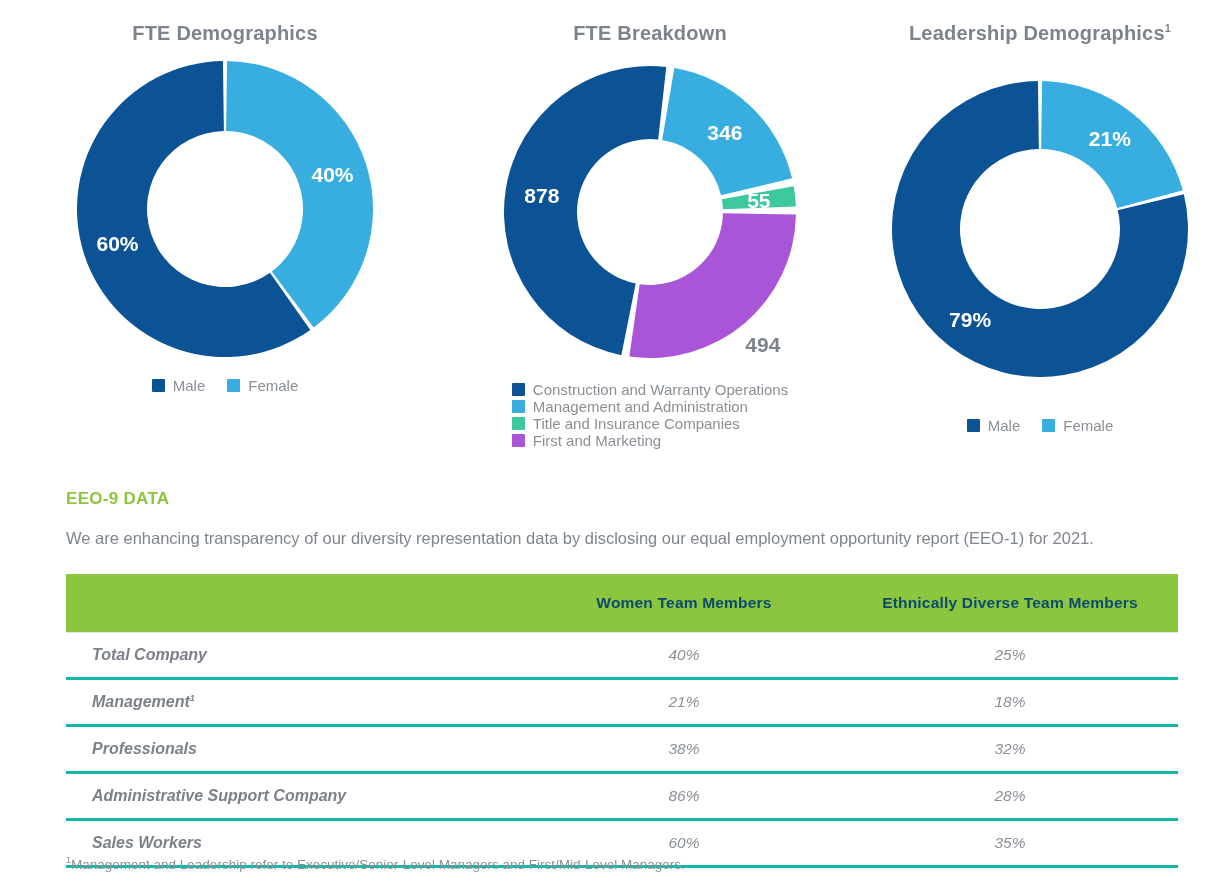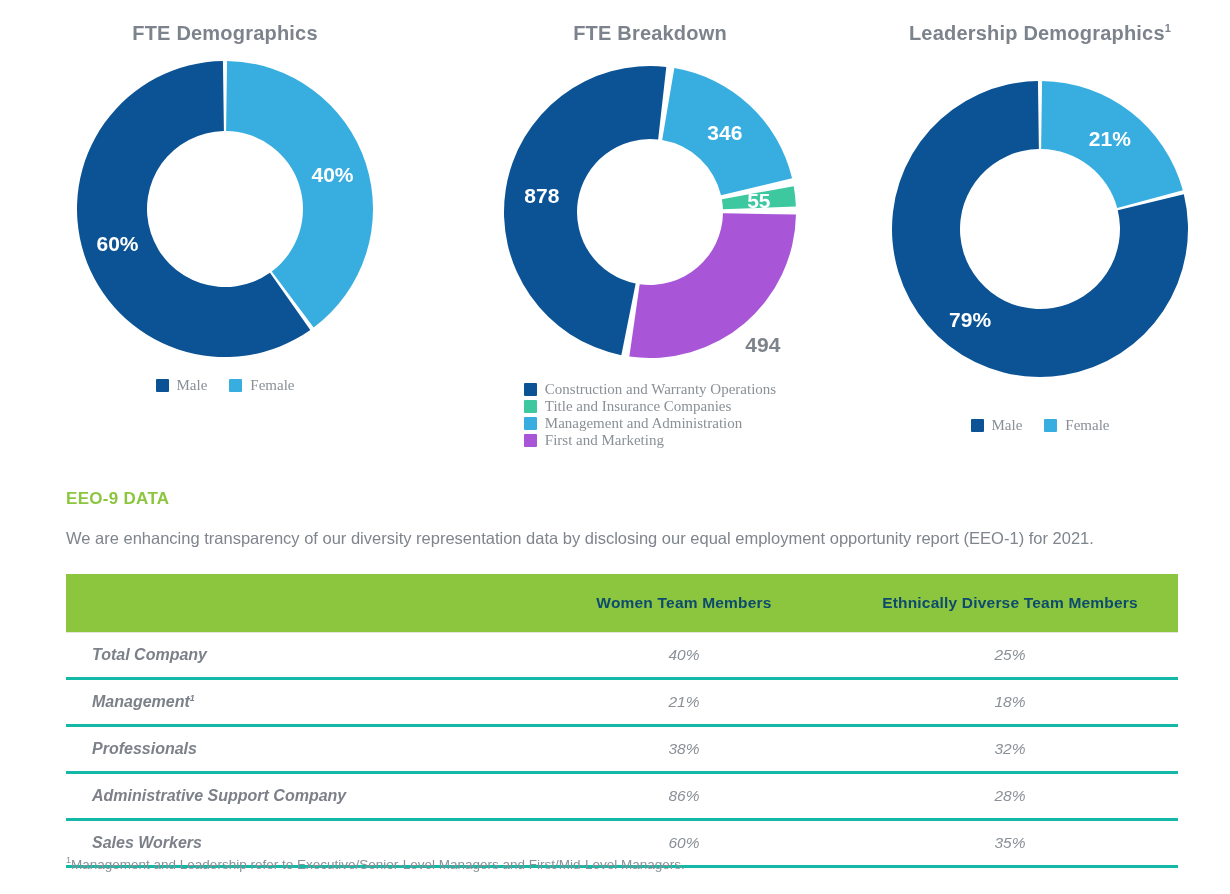--- a/index.html
+++ b/index.html
@@ -49,21 +49,21 @@
 
   
   .legend-inline {
     display: flex; justify-content: center; align-items: center;
     gap: 22px; margin-top: 18px;
   }
   .legend-stack {
     display: flex; flex-direction: column; gap: 0;
     margin-top: 16px; align-self: center;
   }
-  .legend-item { display: flex; align-items: center; gap: 8px; font-family: Liberation Serif, serif; }
+  .legend-item { display: flex; align-items: center; gap: 8px; }
   .legend-swatch {
     width: 13px; height: 13px; flex: 0 0 13px; border-radius: 1px;
   }
   .legend-label { font-size: 15px; color: #8a9096; white-space: nowrap; }
 
   
   .eeo { position: absolute; left: 66px; top: 489px; width: 1112px; }
   .eeo-head {
     font-size: 17px; font-weight: bold; letter-spacing: .3px;
     color: #8cc63f;
@@ -154,26 +154,26 @@
               <text x="44.80746093142835" y="136.12918229914155" class="slice-label">878</text>
             </g>
         </svg>
       </div>
       <div class="legend-stack">
         <div class="legend-item">
           <span class="legend-swatch" style="background:#0b5394"></span>
           <span class="legend-label">Construction and Warranty Operations</span>
         </div>
         <div class="legend-item">
+          <span class="legend-swatch" style="background:#38aee0"></span>
+          <span class="legend-label">Management and Administration</span>
+        </div>
+        <div class="legend-item">
           <span class="legend-swatch" style="background:#3dc8a0"></span>
           <span class="legend-label">Title and Insurance Companies</span>
-        </div>
-        <div class="legend-item">
-          <span class="legend-swatch" style="background:#38aee0"></span>
-          <span class="legend-label">Management and Administration</span>
         </div>
         <div class="legend-item">
           <span class="legend-swatch" style="background:#a855d8"></span>
           <span class="legend-label">First and Marketing</span>
         </div>
       </div>
     </div>
 
     <div class="chart-col c3">
       <div class="chart-title">

